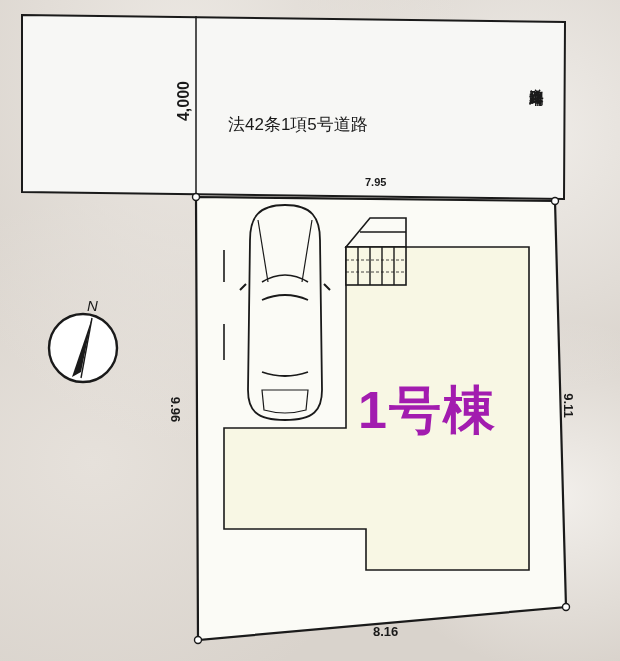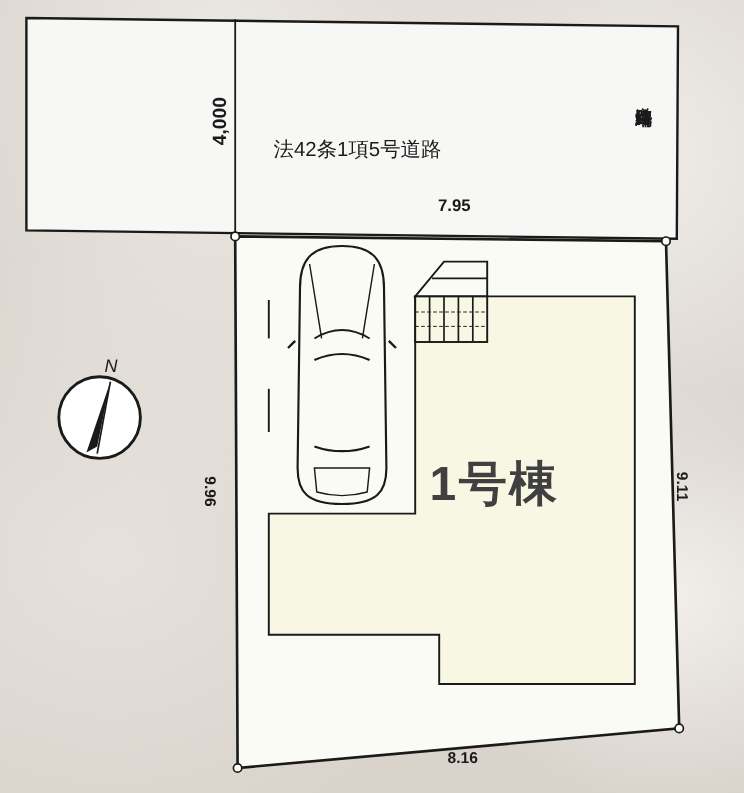--- a/index.html
+++ b/index.html
@@ -8,25 +8,25 @@
     radial-gradient(ellipse at 30% 10%, #ece8e3 0%, rgba(236,232,227,0) 45%),
     radial-gradient(ellipse at 85% 20%, #f0ede9 0%, rgba(240,237,233,0) 35%),
     radial-gradient(ellipse at 15% 70%, #e6e1db 0%, rgba(230,225,219,0) 40%),
     radial-gradient(ellipse at 90% 75%, #f2efeb 0%, rgba(242,239,235,0) 25%),
     #d9d3cc;}
   svg{position:absolute;left:0;top:0;}
   .lbl{position:absolute;color:#1a1a1a;white-space:nowrap;}
   .road-name{left:228px;top:113px;font-size:17px;}
   .road-end{left:528px;top:78px;font-size:14px;font-weight:bold;writing-mode:vertical-rl;letter-spacing:1px;}
   .dim-road{left:164px;top:92px;font-size:16px;font-weight:bold;transform:rotate(-90deg);transform-origin:center;}
-  .dim-top{left:365px;top:163px;font-size:14px;font-weight:bold;}
+  .dim-top{left:365px;top:176px;font-size:11px;font-weight:bold;}
   .dim-bottom{left:373px;top:624px;font-size:13px;font-weight:bold;}
   .dim-left{left:163px;top:402px;font-size:13px;font-weight:bold;transform:rotate(90deg);}
   .dim-right{left:556px;top:398px;font-size:13px;font-weight:bold;transform:rotate(90deg);}
-  .bldg{left:358px;top:376px;font-size:40px;font-weight:bold;color:#404040;letter-spacing:2px;}
+  .bldg{left:358px;top:376px;font-size:52px;font-weight:bold;color:#a21caf;letter-spacing:2px;}
   .north{left:87px;top:297px;font-size:15px;font-style:italic;}
 </style>
 </head>
 <body>
 
 <div class="bg"></div>
 
 <svg width="620" height="661" viewBox="0 0 620 661">
 
   <polygon points="22,15 565,22 564,199 22,192" fill="#f7f7f5" stroke="#1a1a1a" stroke-width="2"></polygon>

